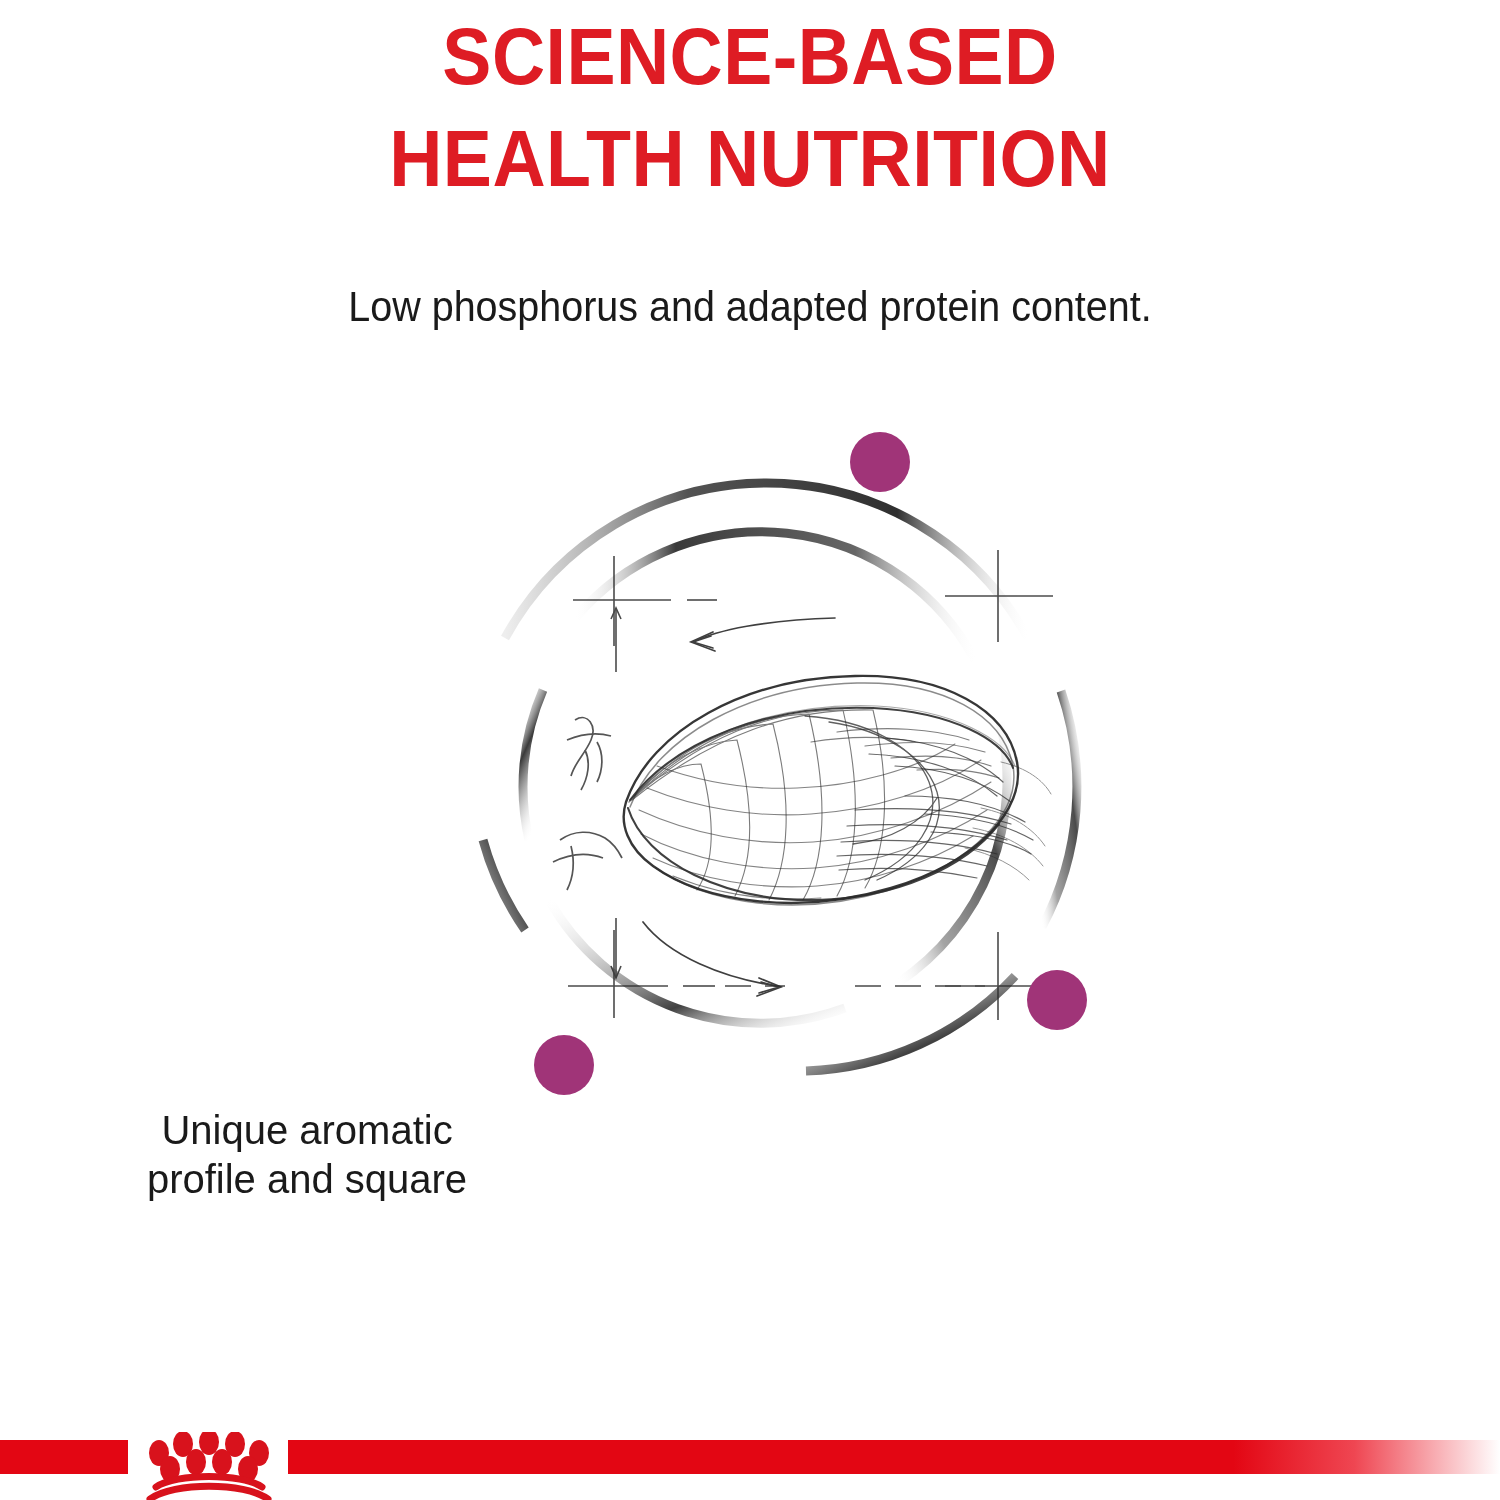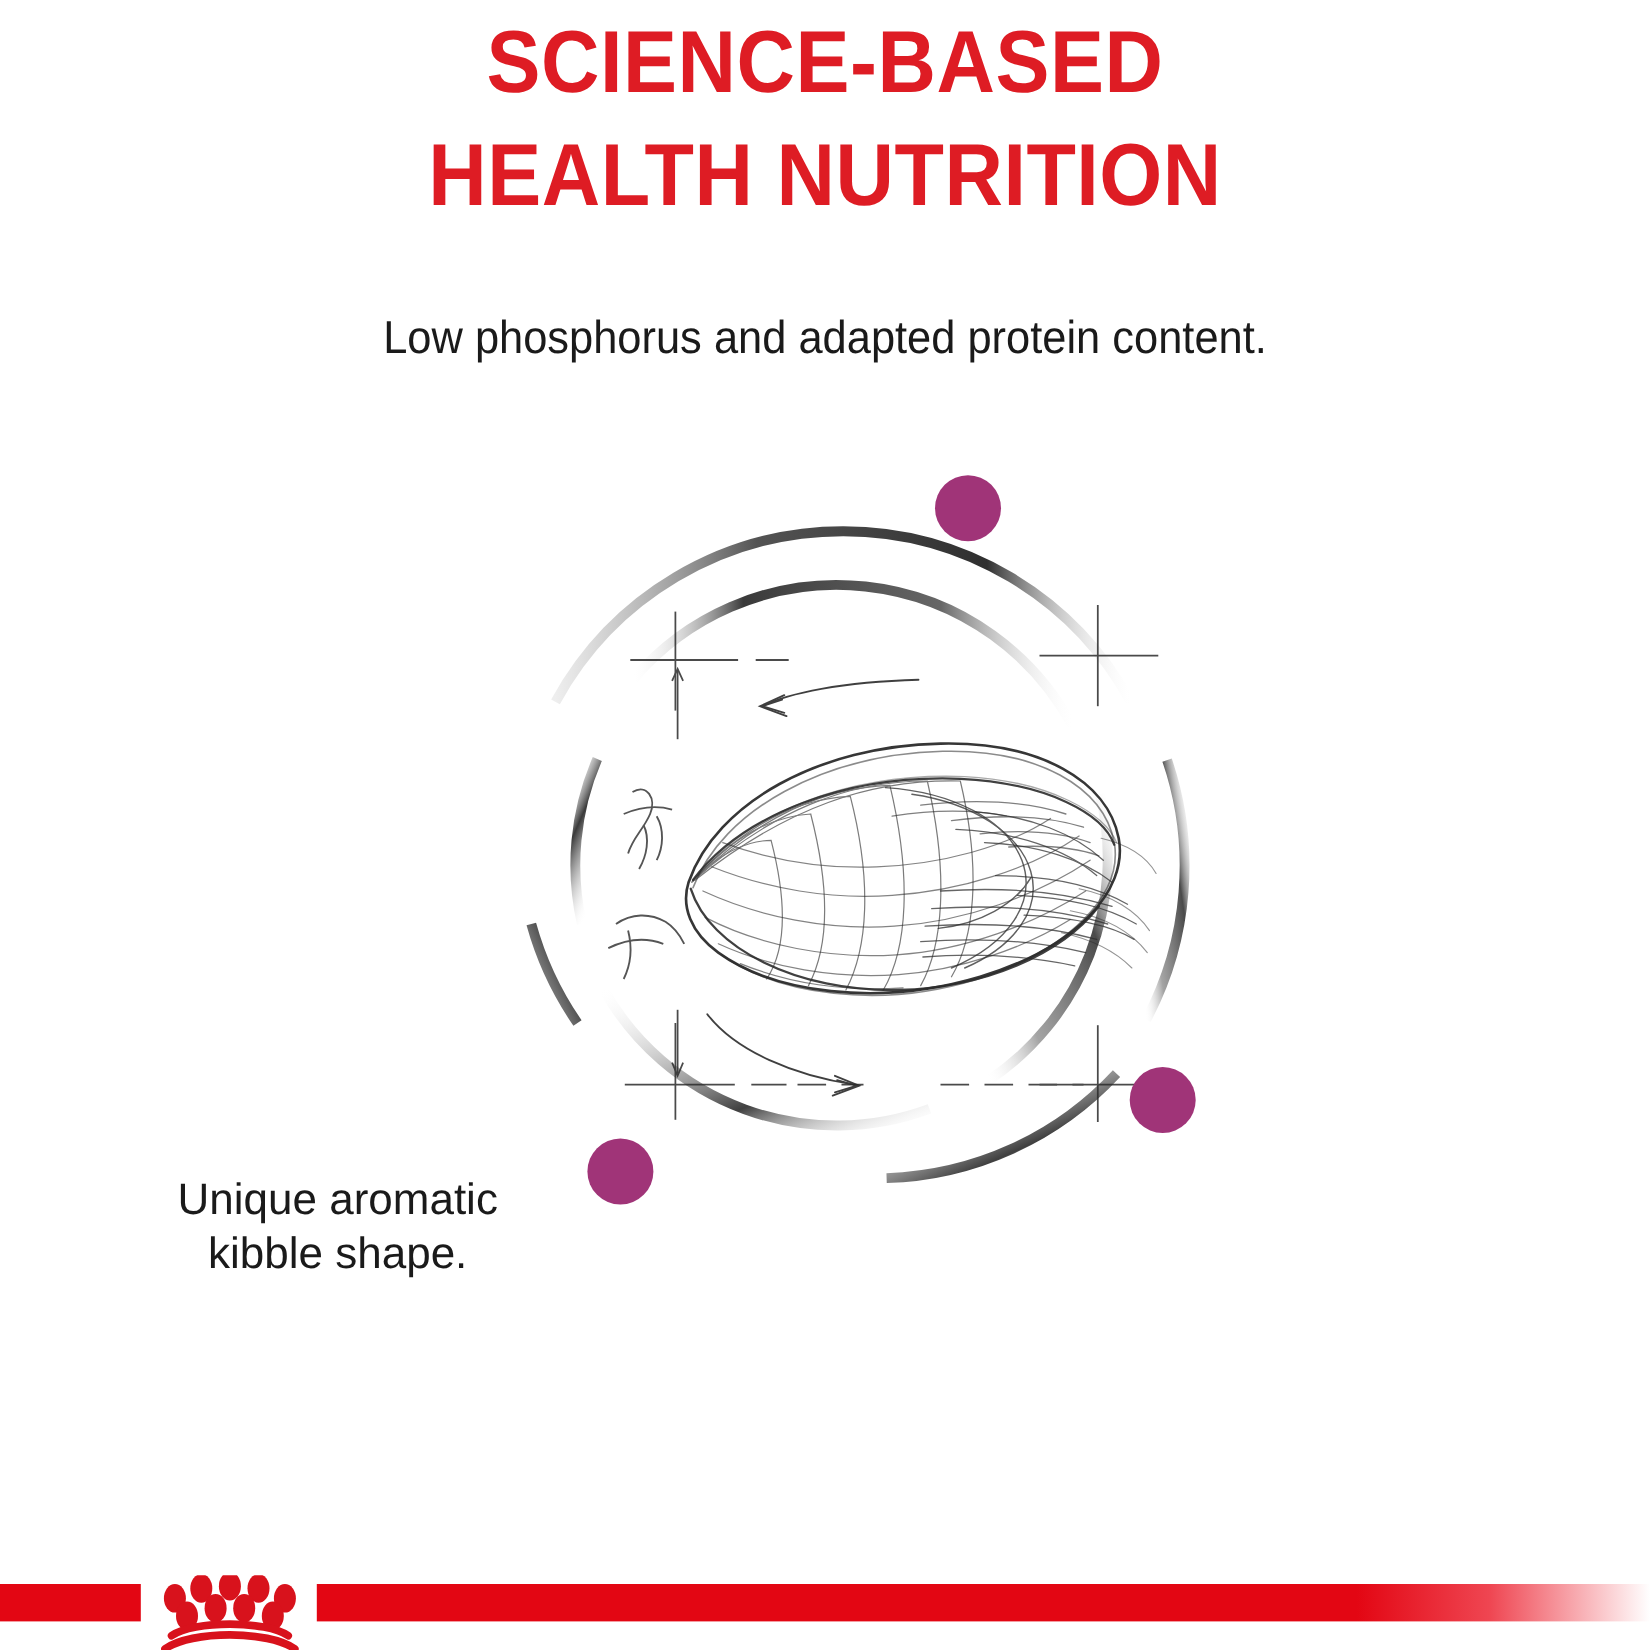--- a/index.html
+++ b/index.html
@@ -62,21 +62,21 @@
 
   
   .caption {
     position: absolute;
     color: #1a1a1a;
     font-size: 40px;
     line-height: 1.22;
     font-weight: 400;
     text-align: center;
   }
-  #caption-left  { left: 72px;  top: 1067px; width: 470px; }
+  #caption-left  { left: 72px;  top: 1106px; width: 470px; }
   #caption-right { left: 1140px; top: 1026px; width: 350px; }
   .caption .cap-line { display: block; white-space: nowrap; }
 
   
   #footer {
     position: absolute;
     left: 0;
     top: 1432px;
     width: 1500px;
     height: 68px;
@@ -287,21 +287,21 @@
     <g>
       <circle cx="455" cy="52" r="30" fill="#A03478"></circle>
       <circle cx="139" cy="655" r="30" fill="#A03478"></circle>
       <circle cx="632" cy="590" r="30" fill="#A03478"></circle>
     </g>
   </svg>
 </div>
 
 <div class="caption" id="caption-left">
   <span class="cap-line">Unique aromatic</span>
-  <span class="cap-line">kibble shape.</span>
+  <span class="cap-line">profile and square</span>
 </div>
 
 <div class="caption" id="caption-right">
 </div>
 
 <div id="footer">
   <div class="bar" id="bar-left"></div>
   <div class="bar" id="bar-right"></div>
 
   <div id="crown">

